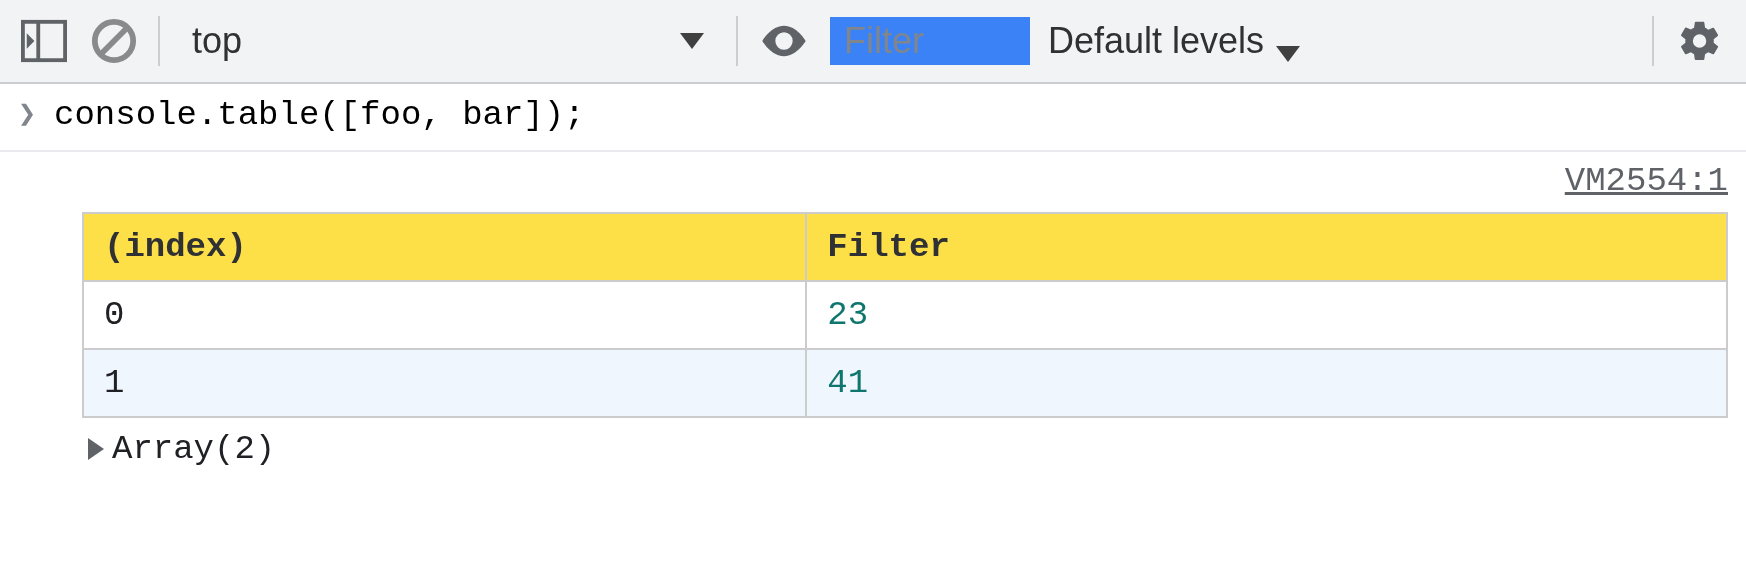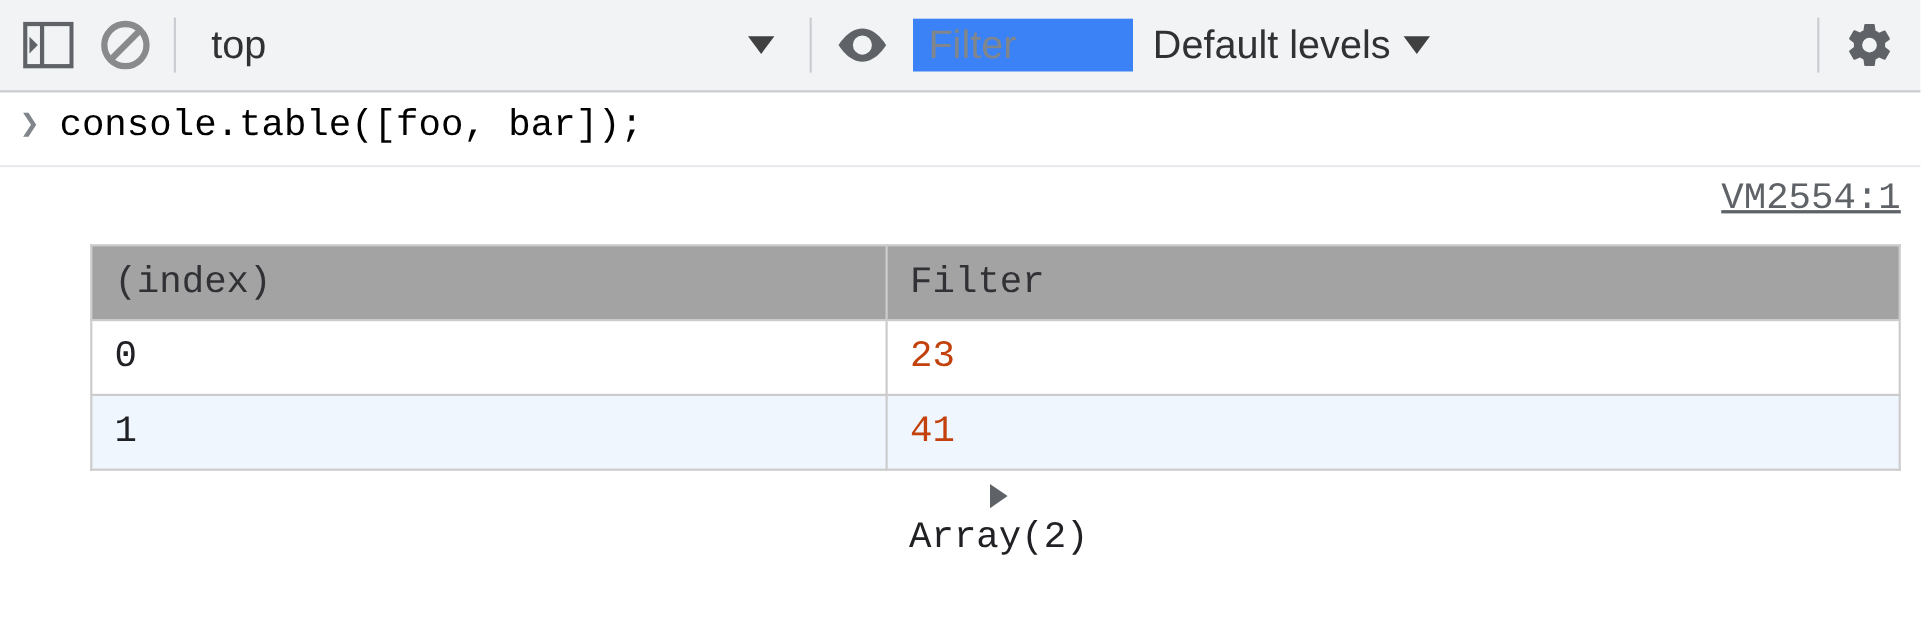--- a/index.html
+++ b/index.html
@@ -31,63 +31,64 @@
     padding: 0 14px;
     color:#303134; cursor:pointer;
   }
   .context-selector .caret { width:0;height:0;border-left:12px solid transparent;border-right:12px solid transparent;border-top:16px solid #404040; }
   .eye-icon { width: 56px; height: 56px; display:flex; align-items:center; justify-content:center; cursor:pointer; }
   .filter-input {
     width: 200px; height: 48px; background:#3b82f6;
     padding: 0 14px; font-size: 36px; color:#202124; border:none; outline:none;
   }
   .filter-input::placeholder { color:#80868b; }
-  .levels-selector { display:flex; align-items:center; gap:12px; cursor:pointer; color:#303134; }
+  .levels-selector { display:flex; align-items:flex-end; gap:12px; cursor:pointer; color:#303134; }
   .levels-selector .caret { width:0;height:0;border-left:12px solid transparent;border-right:12px solid transparent;border-top:16px solid #404040; }
   .spacer { flex: 1; }
   .settings-icon { width: 56px; height: 56px; display:flex; align-items:center; justify-content:center; cursor:pointer; }
 
   
   .console { font-size: 34px; }
   .input-row {
     display:flex; align-items:center; gap: 18px;
     padding: 10px 18px 14px 18px;
     border-bottom: 2px solid #e8eaed;
     min-height: 68px;
   }
   .prompt-icon { color:#80868b; font-size: 30px; line-height: 1; user-select:none; }
   .command-text { color:#000000; white-space: pre; }
 
   .output-block { padding: 0 18px 14px 82px; }
-  .source-link-row { display:flex; justify-content:flex-end; padding: 10px 18px 22px 18px; font-size: 34px; margin-left: 24px; }
+  .source-link-row { display:flex; justify-content:flex-end; padding: 10px 18px 12px 18px; font-size: 34px; margin-left: 24px; }
   .source-link { color:#5f6368; text-decoration: underline; cursor:pointer; }
 
   table.data-table {
     width: 100%;
     border-collapse: collapse;
     font-size: 34px;
   }
   table.data-table th, table.data-table td {
     text-align: left;
     padding: 14px 20px;
     border: 2px solid #cccccc;
     font-weight: normal;
   }
   table.data-table th {
-    background: #a3a3a3;
+    background: #fde047;
     color:#303134;
+    font-weight:bold;
   }
   table.data-table td { background:#ffffff; }
   table.data-table tr.alt td { background:#f0f6fe; }
   table.data-table td.idx { color:#202124; }
-  table.data-table td.val { color:#c2410c; }
+  table.data-table td.val { color:#0f766e; }
   table.data-table col.c0 { width: 44%; }
   table.data-table col.c1 { width: 56%; }
 
-  .object-summary-row { display:flex; align-items:center; gap: 8px; padding: 12px 0 0 6px; font-size: 34px; color:#202124;flex-direction:column; }
+  .object-summary-row { display:flex; align-items:center; gap: 8px; padding: 12px 0 0 6px; font-size: 34px; color:#202124; }
   .expand-triangle { width:0;height:0;border-top:11px solid transparent;border-bottom:11px solid transparent;border-left:16px solid #5f6368; transform: rotate(0deg); cursor:pointer; }
 </style>
 </head>
 <body>
 
 <div class="toolbar sans">
   <div class="toggle-panel-icon">
     <svg width="46" height="46" viewBox="0 0 24 24" fill="none" stroke="#5f6368" stroke-width="2">
       <rect x="1" y="2" width="22" height="20"></rect>
       <line x1="9" y1="2" x2="9" y2="22"></line>

